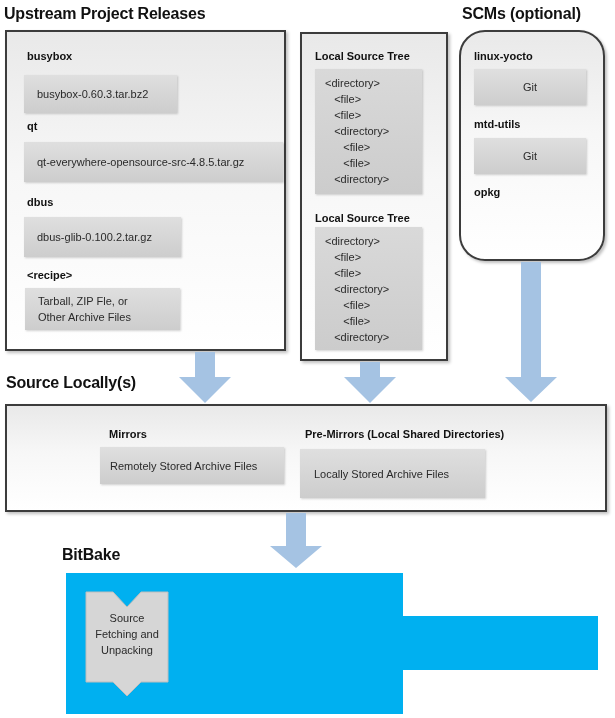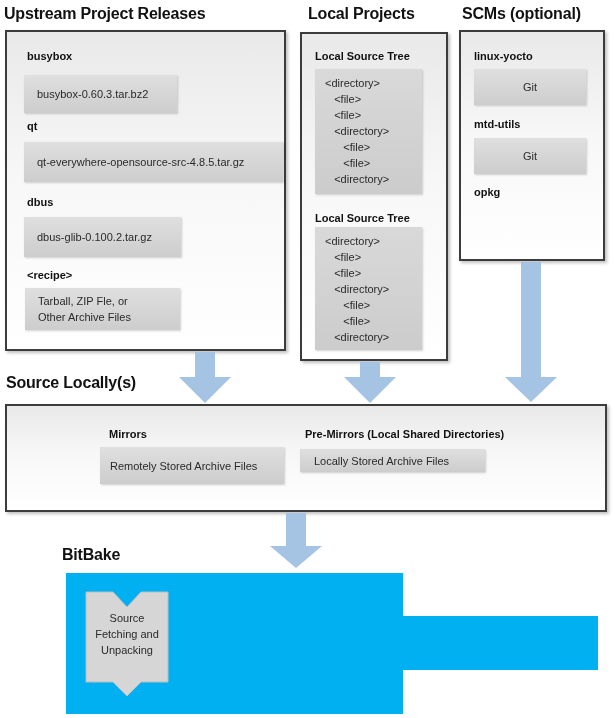--- a/index.html
+++ b/index.html
@@ -46,21 +46,20 @@
     position:absolute;z-index:6;font-size:11px;line-height:16px;color:#2a2a2a;
     text-align:center;white-space:pre-line;
   }
 </style>
 </head>
 <body>
 
 <div id="canvas">
 
   <div class="section-title" style="left:4px;top:5px;">Upstream Project Releases</div>
-  <div class="section-title" style="left:308px;top:5px;">Local Projects</div>
   <div class="section-title" style="left:462px;top:5px;">SCMs (optional)</div>
   <div class="section-title" style="left:6px;top:374px;">Source Locally(s)</div>
   <div class="section-title" style="left:62px;top:546px;">BitBake</div>
 
   <div class="panel" style="left:5px;top:30px;width:281px;height:321px;">
     <div class="inner-label" style="left:20px;top:18px;">busybox</div>
     <div class="gray-box" style="left:17px;top:43px;width:153px;height:38px;padding-left:13px;">busybox-0.60.3.tar.bz2</div>
 
     <div class="inner-label" style="left:20px;top:88px;">qt</div>
     <div class="gray-box" style="left:17px;top:110px;width:259px;height:40px;padding-left:13px;">qt-everywhere-opensource-src-4.8.5.tar.gz</div>
@@ -86,36 +85,36 @@
     <div class="inner-label" style="left:13px;top:178px;">Local Source Tree</div>
     <div class="tree-box" style="left:13px;top:193px;width:107px;height:123px;">&lt;directory&gt;
    &lt;file&gt;
    &lt;file&gt;
    &lt;directory&gt;
       &lt;file&gt;
       &lt;file&gt;
    &lt;directory&gt;</div>
   </div>
 
-  <div class="panel" style="left:459px;top:30px;width:146px;height:231px;">
+  <div class="panel" style="left:459px;top:30px;width:146px;height:231px;border-radius:26px;">
     <div class="inner-label" style="left:13px;top:18px;">linux-yocto</div>
     <div class="gray-box center" style="left:13px;top:37px;width:112px;height:36px;">Git</div>
 
     <div class="inner-label" style="left:13px;top:86px;">mtd-utils</div>
     <div class="gray-box center" style="left:13px;top:106px;width:112px;height:36px;">Git</div>
 
     <div class="inner-label" style="left:13px;top:154px;">opkg</div>
   </div>
 
   <div class="panel" style="left:5px;top:404px;width:602px;height:108px;">
     <div class="inner-label" style="left:102px;top:22px;">Mirrors</div>
     <div class="gray-box" style="left:93px;top:41px;width:184px;height:37px;padding-left:10px;">Remotely Stored Archive Files</div>
 
     <div class="inner-label" style="left:298px;top:22px;">Pre-Mirrors (Local Shared Directories)</div>
-    <div class="gray-box" style="left:293px;top:43px;width:185px;height:23px;padding-left:14px;">Locally Stored Archive Files</div>
+    <div class="gray-box" style="left:293px;top:43px;width:185px;height:49px;padding-left:14px;">Locally Stored Archive Files</div>
   </div>
 
   <div class="cyan-shape" style="left:66px;top:573px;width:337px;height:141px;"></div>
   <div class="cyan-shape" style="left:403px;top:616px;width:195px;height:54px;"></div>
 
   <svg id="overlay-svg" width="615" height="718" viewBox="0 0 615 718">
     <polygon class="flow-arrow" points="195,352 215,352 215,377 231,377 205,403 179,377 195,377"></polygon>
     <polygon class="flow-arrow" points="360,362 380,362 380,377 396,377 370,403 344,377 360,377"></polygon>
     <polygon class="flow-arrow" points="521,262 541,262 541,377 557,377 531,402 505,377 521,377"></polygon>
     <polygon class="flow-arrow" points="286,513 306,513 306,546 322,546 296,568 270,546 286,546"></polygon>

